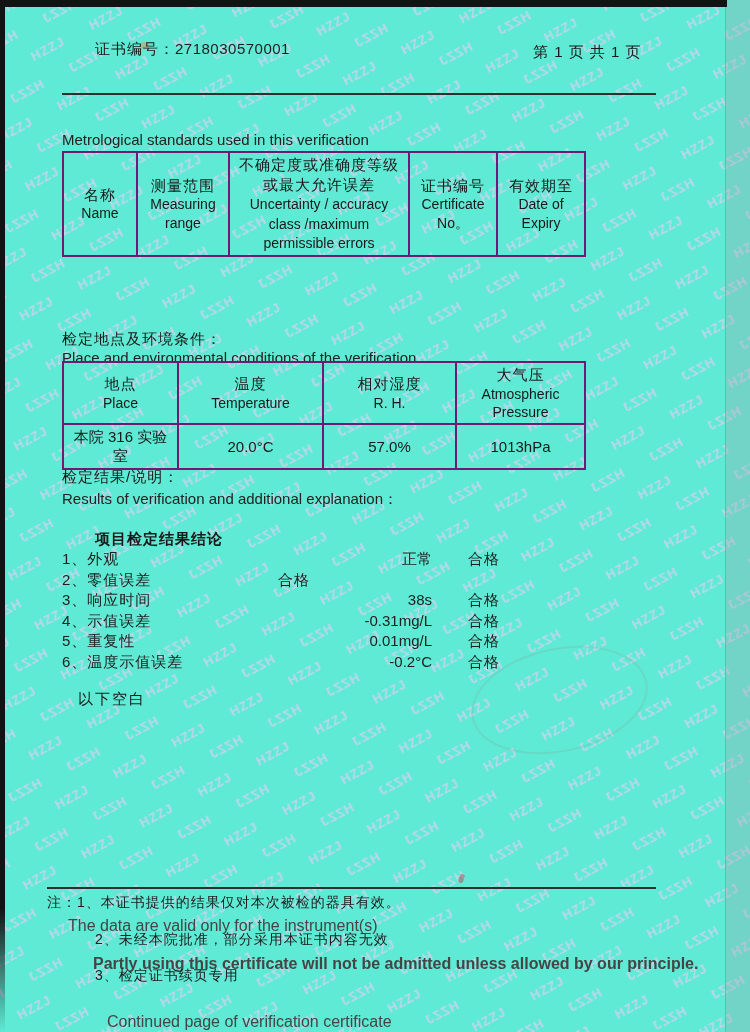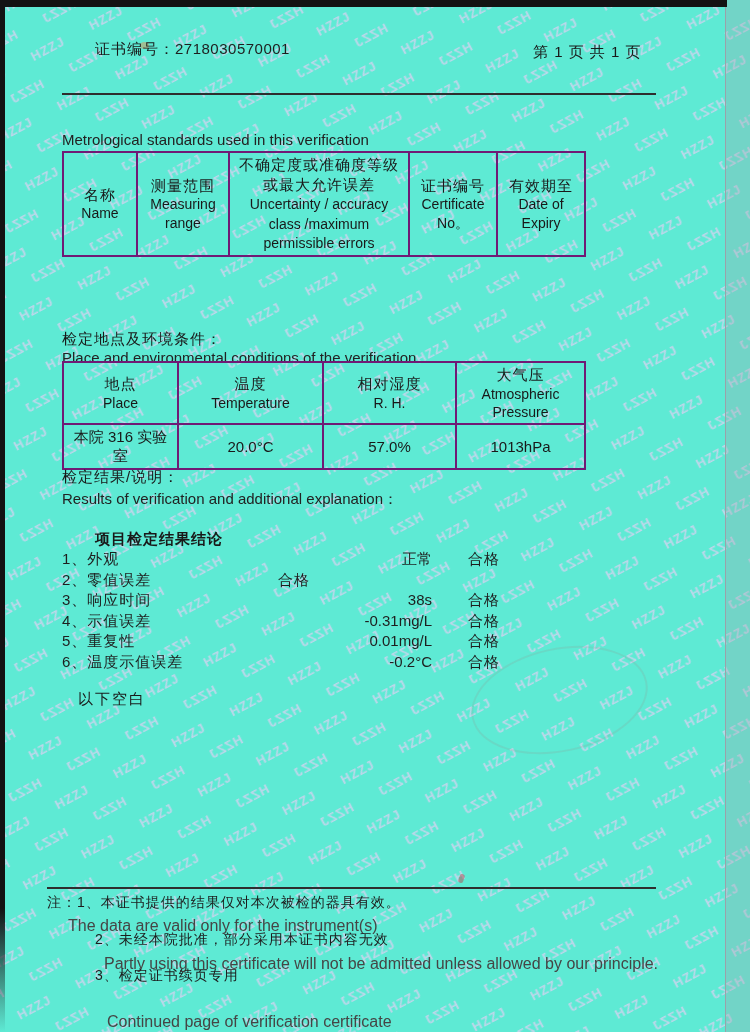--- a/index.html
+++ b/index.html
@@ -178,18 +178,18 @@
   <div class="abs cnline" style="left:78px; top:690px; letter-spacing:2px;">以下空白</div>
 
   <div class="abs rule" style="left:47px; top:887px; width:609px;"></div>
 
   <div class="abs note-cn" style="left:47px; top:894px;">
     <span>注：</span><span>1、本证书提供的结果仅对本次被检的器具有效。</span>
   </div>
   <div class="abs note-en" style="left:68px; top:917px;">The data are valid only for the instrument(s)</div>
 
   <div class="abs note-cn" style="left:95px; top:931px;">2、未经本院批准，部分采用本证书内容无效</div>
-  <div class="abs note-en" style="left:104px; top:955px;">Partly using this certificate will not be admitted unless allowed by our principle.</div>
+  <div class="abs note-en" style="left:93px; top:955px;font-weight:bold;">Partly using this certificate will not be admitted unless allowed by our principle.</div>
 
   <div class="abs note-cn" style="left:95px; top:967px;">3、检定证书续页专用</div>
   <div class="abs note-en" style="left:107px; top:990px;margin-top:23px;">Continued page of verification certificate</div>
 
 </div>
 
 </body></html>

